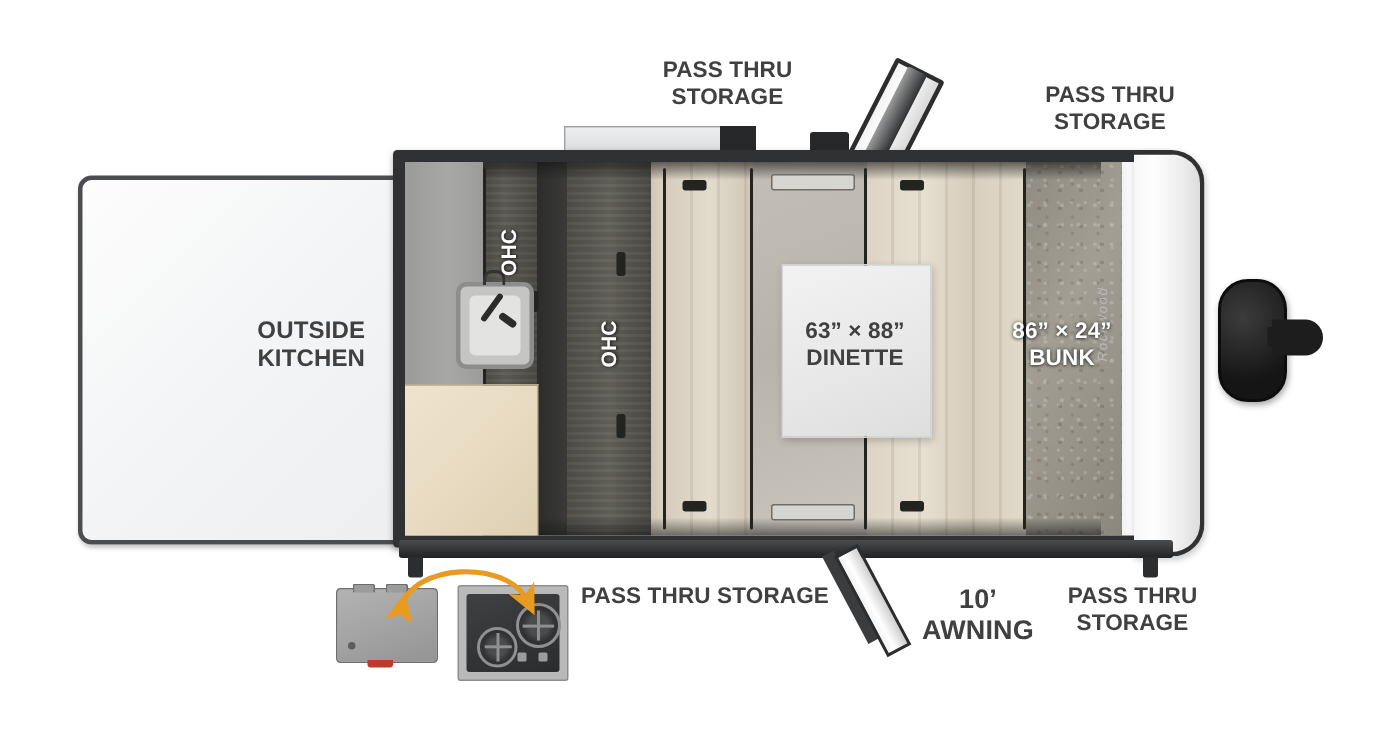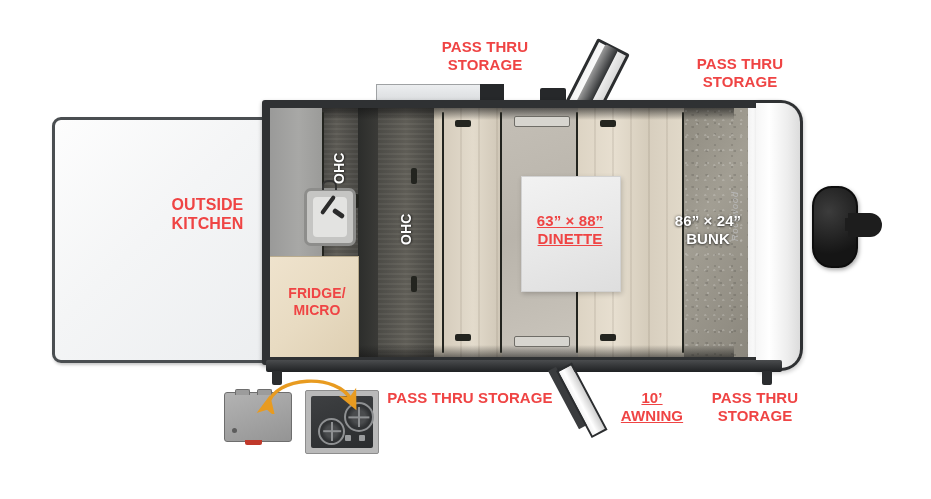--- a/index.html
+++ b/index.html
@@ -13,21 +13,21 @@
   #stage {
     position: relative;
     width: 931px;
     height: 499px;
     background: #ffffff;
     overflow: hidden;
   }
   .lbl {
     position: absolute;
     font-weight: bold;
-    color: #ef4444;
+    color: #404040;
     text-align: center;
     line-height: 1.18;
     white-space: pre-line;
     letter-spacing: 0.1px;
   }
   .lbl-white {
     color: #ffffff;
     text-shadow: 0 0 3px rgba(0,0,0,.55), 0 1px 2px rgba(0,0,0,.45);
   }
 
@@ -479,21 +479,21 @@
     width: 120px;
     height: 44px;
   }
 </style>
 </head>
 <body>
 
 <div id="stage">
 
   <div id="outside-kitchen"></div>
-  <div class="lbl" style="left:150px; top:196px; width:115px; font-size:16px; text-align:center;">OUTSIDE
+  <div class="lbl" style="left:150px; top:212px; width:115px; font-size:16px; text-align:center;">OUTSIDE
 KITCHEN</div>
 
   <div id="roof-box"></div>
   <div id="roof-box-dark"></div>
   <div id="roof-vent"></div>
   <div id="top-door"></div>
   <div id="top-door-2"></div>
 
   <div id="trailer-body">
     <div id="interior">
@@ -573,40 +573,38 @@
   <div class="rail-foot" style="left:762px; top:371px;"></div>
   <div id="awning-arm-2"></div>
   <div id="awning-arm"></div>
 
   <div class="lbl lbl-white" style="left:316px; top:160px; width:46px; font-size:14px;
               transform:rotate(-90deg); transform-origin:center;">OHC</div>
 
   <div class="lbl lbl-white" style="left:383px; top:221px; width:46px; font-size:14px;
               transform:rotate(-90deg); transform-origin:center;">OHC</div>
 
-  <div class="lbl" style="left:273px; top:285px; width:88px; font-size:14px;">FRIDGE/
-MICRO</div>
 
   <div id="dinette-table"></div>
-  <div class="lbl" style="left:521px; top:212px; width:98px; font-size:15px;text-decoration:underline;">63” × 88”
+  <div class="lbl" style="left:521px; top:212px; width:98px; font-size:15px;">63” × 88”
 DINETTE</div>
 
   <div class="lbl lbl-white" style="left:658px; top:212px; width:100px; font-size:15px;">86” × 24”
 BUNK</div>
 
   <div class="lbl" style="left:418px; top:38px; width:134px; font-size:15px;">PASS THRU
 STORAGE</div>
 
   <div class="lbl" style="left:673px; top:55px; width:134px; font-size:15px;">PASS THRU
 STORAGE</div>
 
   <div class="lbl" style="left:370px; top:389px; width:200px; font-size:15px;">PASS THRU STORAGE</div>
 
 
-  <div class="lbl" style="left:607px; top:389px; width:90px; font-size:15px;text-decoration:underline;">10’
+  <div class="lbl" style="left:607px; top:389px; width:90px; font-size:18px;">10’
 AWNING</div>
 
   <div class="lbl" style="left:695px; top:389px; width:120px; font-size:15px;">PASS THRU
 STORAGE</div>
 
   <div id="propane-box">
     <div class="pb-notch" style="left:10px;"></div>
     <div class="pb-notch" style="left:32px;"></div>
     <div id="pb-red"></div>
     <div id="pb-dot"></div>

